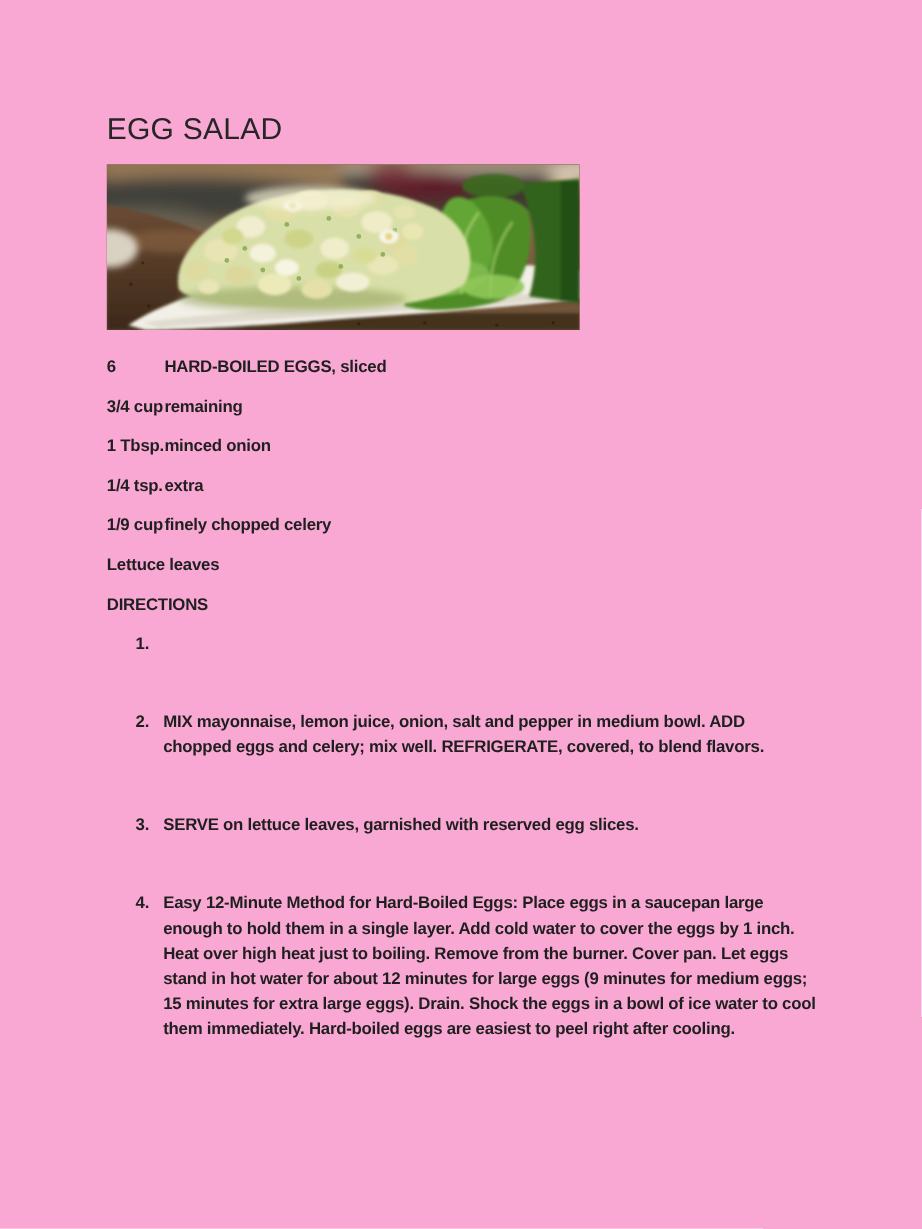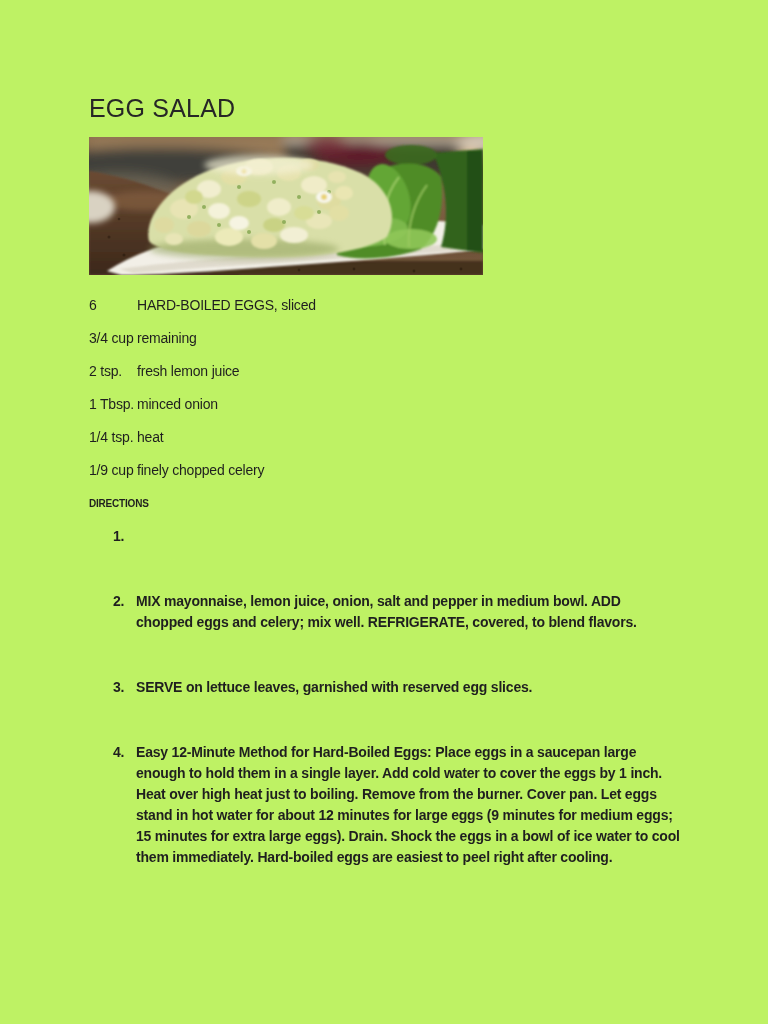--- a/index.html
+++ b/index.html
@@ -1,39 +1,39 @@
 <!DOCTYPE html>
 <html><head>
 <meta charset="utf-8">
 <style>
   html, body { margin: 0; padding: 0; background: #ffffff; }
   .page {
-    width: 768px; height: 1024px; background: #bef264; position: relative;
+    width: 768px; height: 1024px; background: #f9a8d4; position: relative;
     overflow: hidden; box-sizing: border-box;
     font-family: "Liberation Sans", sans-serif; color: #1f1f1f;
   }
   .content { padding: 94px 0 0 89px; }
   .doc-title {
     font-size: 25px; line-height: 28px; font-weight: 400; color: #262626;
     letter-spacing: 0.2px;
   }
   .photo-wrap {
     margin-top: 15px; width: 394px; height: 138px; overflow: hidden;
     background: #6e5138;
   }
   .photo-wrap svg { display: block; }
   .ingredients { margin-top: 20px; }
   .ing-row {
-    font-size: 14px; font-weight: 400; line-height: 21px;
+    font-size: 14px; font-weight: 700; line-height: 21px;
     letter-spacing: -0.2px; margin-bottom: 12px;
   }
   .ing-qty { display: inline-block; min-width: 48px; }
   .ing-qty:empty { display: none; }
   .directions-heading {
-    font-size: 10px; font-weight: 700; line-height: 21px;
+    font-size: 14px; font-weight: 700; line-height: 21px;
     letter-spacing: -0.2px; margin: 0 0 12px 0;
   }
   .step {
     display: flex; font-size: 14px; font-weight: 700; line-height: 21px;
     letter-spacing: -0.2px; margin-bottom: 44px;
   }
   .step-num { flex: none; width: 23px; margin-left: 24px; }
   .step-text { width: 545px; }
 </style>
 </head>
@@ -183,30 +183,30 @@
     </div>
 
     <div class="ingredients">
       <div class="ing-row">
         <span class="ing-qty">6</span><span>HARD-BOILED EGGS, sliced</span>
       </div>
       <div class="ing-row">
         <span class="ing-qty">3/4 cup</span><span>remaining</span>
       </div>
       <div class="ing-row">
-        <span class="ing-qty">2 tsp.</span><span>fresh lemon juice</span>
-      </div>
-      <div class="ing-row">
         <span class="ing-qty">1 Tbsp.</span><span>minced onion</span>
       </div>
       <div class="ing-row">
-        <span class="ing-qty">1/4 tsp.</span><span>heat</span>
+        <span class="ing-qty">1/4 tsp.</span><span>extra</span>
       </div>
       <div class="ing-row">
         <span class="ing-qty">1/9 cup</span><span>finely chopped celery</span>
+      </div>
+      <div class="ing-row">
+        <span>Lettuce leaves</span>
       </div>
     </div>
 
     <div class="directions-heading">DIRECTIONS</div>
 
     <div>
       <div class="step">
         <span class="step-num">1.</span>
       </div>
       <div class="step">

